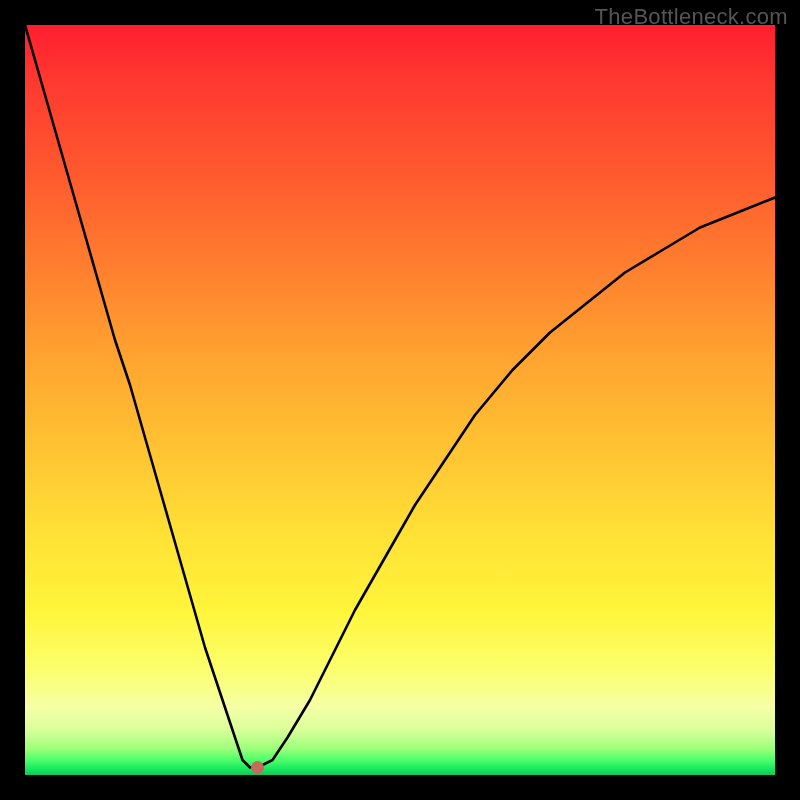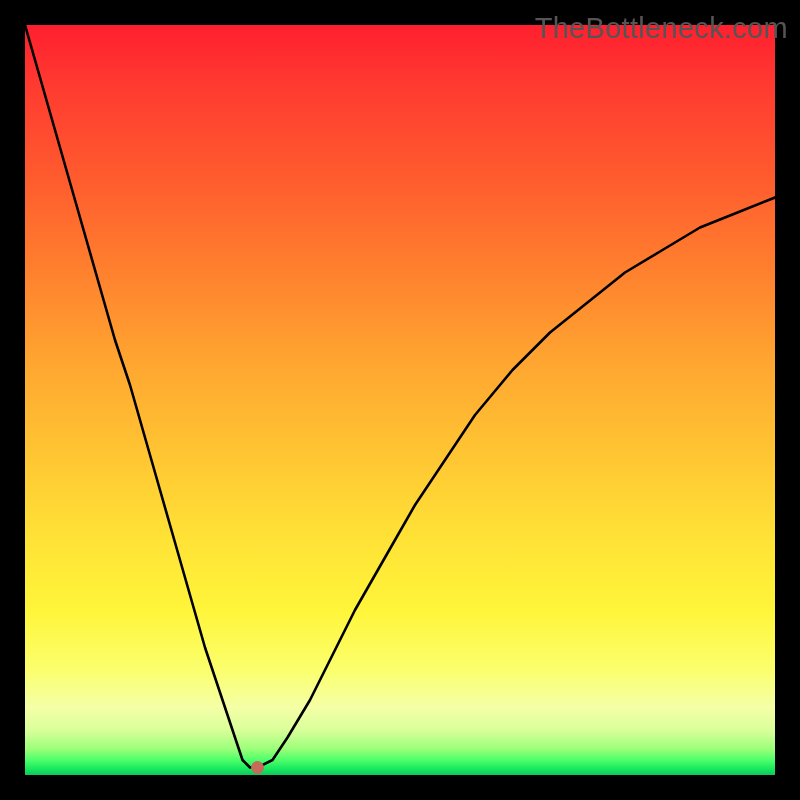--- a/index.html
+++ b/index.html
@@ -12,24 +12,24 @@
     font-family: Arial, Helvetica, sans-serif;
   }
   .frame {
     position: relative;
     width: 800px;
     height: 800px;
     background: #000;
   }
   .watermark {
     position: absolute;
-    top: 12px;
+    top: 4px;
     right: 12px;
     color: #555;
-    font-size: 29px;
+    font-size: 22px;
     font-weight: 500;
     letter-spacing: 0.3px;
     z-index: 3;
   }
   .plot-area {
     position: absolute;
     left: 25px;
     top: 25px;
     width: 750px;
     height: 750px;

